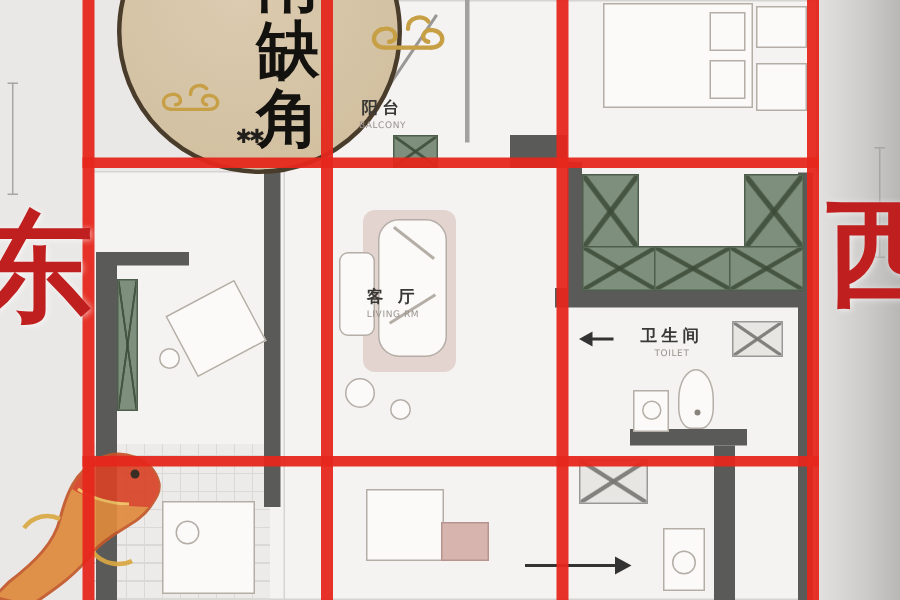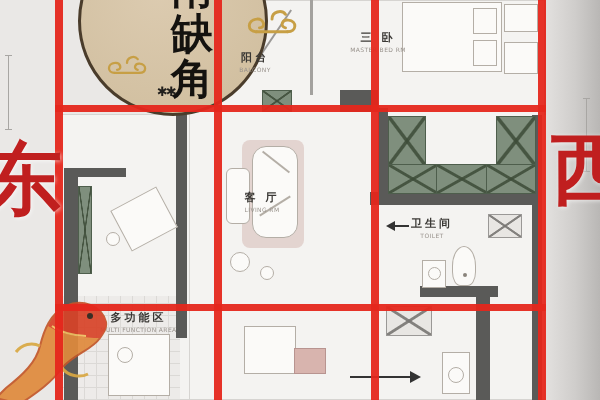--- a/index.html
+++ b/index.html
@@ -165,39 +165,31 @@
     <g opacity="0.92">
       <path d="M20,92 C10,98 4,108 2,112 M28,96 C22,104 18,110 16,112 M34,100 C32,106 30,110 29,112" stroke="#e8a43c" stroke-width="3" fill="none"></path>
       <path d="M112,30 C108,14 88,6 72,14 C56,22 50,38 46,54 C42,70 30,82 12,96 L2,106 L26,112 C44,100 58,90 68,76 C80,62 98,58 106,46 C110,40 113,36 112,30 Z" fill="#e08a3c" stroke="#c2572a" stroke-width="2"></path>
       <path d="M112,30 C108,14 88,6 72,14 C64,18 58,26 54,34 C70,44 92,46 106,46 C110,40 113,36 112,30 Z" fill="#d84328"></path>
       <path d="M46,54 C38,50 28,52 22,60 M68,76 C74,84 86,86 94,82" stroke="#d9a843" stroke-width="3" fill="none"></path>
       <path d="M58,34 C66,40 80,44 92,44" stroke="#f0c060" stroke-width="2" fill="none"></path>
       <circle cx="96" cy="24" r="3" fill="#2a1f15"></circle>
     </g>
   </svg>
 
-  <div class="abs lbl" style="left:225px;top:50px;width:60px;text-align:center;">
+  <div class="abs lbl" style="left:225px;top:64px;width:60px;text-align:center;">
     <div class="zh">阳台</div>
     <div class="en">BALCONY</div>
-  </div>
-  <div class="abs lbl" style="left:348px;top:30px;width:60px;">
-    <div class="zh">三 卧</div>
-    <div class="en">MASTER BED RM</div>
   </div>
   <div class="abs lbl" style="left:232px;top:190px;width:60px;">
     <div class="zh">客 厅</div>
     <div class="en">LIVING RM</div>
   </div>
-  <div class="abs lbl" style="left:402px;top:216px;width:60px;">
+  <div class="abs lbl" style="left:418px;top:216px;width:60px;">
     <div class="zh">卫生间</div>
     <div class="en">TOILET</div>
-  </div>
-  <div class="abs lbl" style="left:96px;top:310px;width:85px;">
-    <div class="zh">多功能区</div>
-    <div class="en">MULTI FUNCTION AREA</div>
   </div>
 
   <div class="abs grid" style="left:55px;top:0;width:8px;height:400px;"></div>
   <div class="abs grid" style="left:214px;top:0;width:8px;height:400px;"></div>
   <div class="abs grid" style="left:371px;top:0;width:8px;height:400px;"></div>
   <div class="abs grid" style="left:538px;top:0;width:8px;height:400px;"></div>
   <div class="abs grid" style="left:55px;top:105px;width:491px;height:7px;"></div>
   <div class="abs grid" style="left:55px;top:304px;width:491px;height:7px;"></div>
 
   <div class="abs compass" style="left:-16px;top:140px;">东</div>

